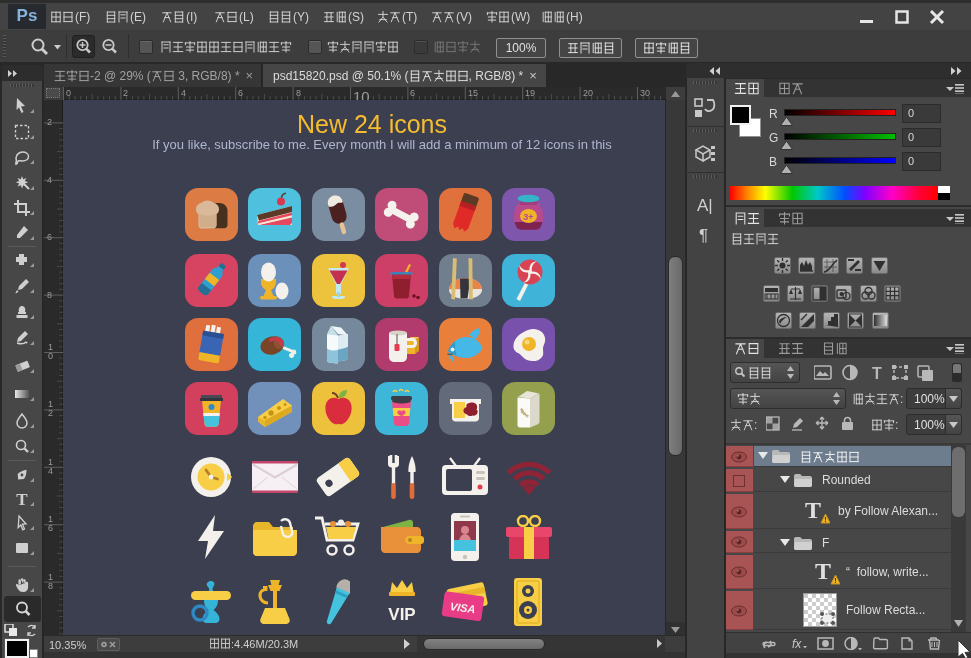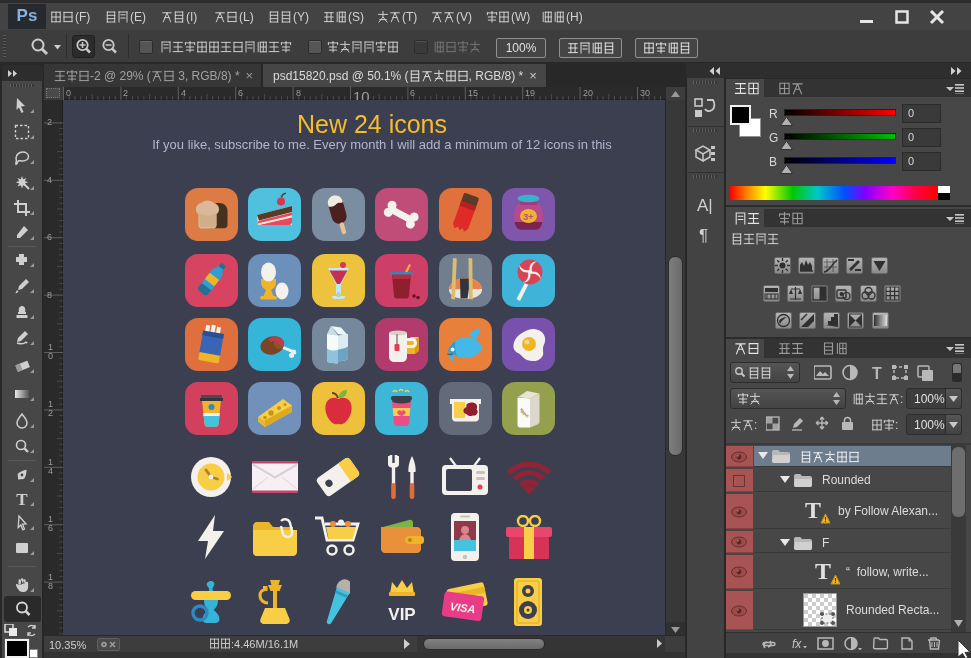--- a/index.html
+++ b/index.html
@@ -893,21 +893,21 @@
 <div style="position:absolute;left:97px;top:638px;width:23px;height:13px;background:#4a4a4a;border:1px solid #5f5f5f;border-radius:2px;"></div>
 <svg style="position:absolute;left:99px;top:639px;" width="19" height="11" viewBox="0 0 19 11">
       <circle cx="5" cy="5.5" r="2.8" fill="#9a9a9a"></circle>
       <circle cx="5" cy="5.5" r="1" fill="#4a4a4a"></circle>
       <path d="M11 3l5 5M16 3l-5 5" stroke="#9a9a9a" stroke-width="1.6"></path>
     </svg>
 <div class="row" style="left:209px;top:635px;height:17px;">
       <svg width="22" height="11" viewBox="0 0 22 11" style="display:inline-block;vertical-align:middle">
         <path d="M1.6 1.1L9.4 1.1M1.6 9.9L9.4 9.9M1.6 1.1L1.6 9.9M9.4 1.1L9.4 9.9M1.6 5.5L9.4 5.5M5.5 1.1L5.5 9.9M12.6 1.1L20.4 1.1M12.6 9.9L20.4 9.9M12.6 1.1L12.6 9.9M20.4 1.1L20.4 9.9M12.6 5.5L20.4 5.5M16.5 1.1L16.5 9.9" stroke="#cfcfcf" stroke-width="0.90" fill="none" stroke-linecap="square"></path>
       </svg>
-      <span style="color:#cfcfcf;font-size:11px;">:4.46M/16.1M</span>
+      <span style="color:#cfcfcf;font-size:11px;">:4.46M/20.3M</span>
     </div>
 <svg style="position:absolute;left:403px;top:639px;" width="8" height="10" viewBox="0 0 8 10">
       <path d="M1 0l6 5-6 5z" fill="#d0d0d0"></path>
     </svg>
 <div style="position:absolute;left:417px;top:635px;width:248px;height:17px;background:#353535;border-top:1px solid #2a2a2a;"></div>
 <div style="position:absolute;left:423px;top:638px;width:122px;height:12px;background:linear-gradient(#828282,#6a6a6a);border-radius:6px;border:1px solid #2a2a2a;"></div>
 <svg style="position:absolute;left:656px;top:639px;" width="7" height="9" viewBox="0 0 7 9">
       <path d="M1 0l5 4.5L1 9z" fill="#c8c8c8"></path>
     </svg>
 <div style="position:absolute;left:44px;top:652px;width:641px;height:6px;background:#333333;"></div>
@@ -1280,21 +1280,21 @@
     </svg>
 <div class="t" style="left:846px;top:565px;font-size:12px;color:#dcdcdc;">“&nbsp; follow, write...</div>
 <div style="position:absolute;left:803px;top:593px;width:34px;height:34px;background:conic-gradient(#fff 0 25%,#ccc 0 50%,#fff 0 75%,#ccc 0) 0 0/8px 8px;border:1px solid #999;"></div>
 <svg style="position:absolute;left:820px;top:612px;" width="16" height="14" viewBox="0 0 16 14">
       <rect x="2" y="2" width="11" height="9" fill="#efefef" stroke="#666" stroke-width="1" stroke-dasharray="2 1.5"></rect>
       <circle cx="2" cy="2" r="2" fill="#555"></circle>
       <circle cx="13" cy="2" r="2" fill="#555"></circle>
       <circle cx="2" cy="11" r="2" fill="#555"></circle>
       <circle cx="13" cy="11" r="2" fill="#555"></circle>
     </svg>
-<div class="t" style="left:846px;top:603px;font-size:12px;color:#dcdcdc;">Rounded Recta...</div>
+<div class="t" style="left:846px;top:603px;font-size:12px;color:#dcdcdc;">Follow Recta...</div>
 <div style="position:absolute;left:951px;top:443px;width:15px;height:189px;background:#3a3a3a;"></div>
 <div style="position:absolute;left:952px;top:447px;width:13px;height:70px;background:#6e6e6e;border-radius:6px;"></div>
 <svg style="position:absolute;left:954px;top:620px;" width="9" height="7" viewBox="0 0 9 7">
       <path d="M0 0h9L4.5 7z" fill="#b0b0b0"></path>
     </svg>
 <div style="position:absolute;left:726px;top:632px;width:245px;height:21px;background:#424242;border-top:1px solid #2f2f2f;"></div>
 <svg style="position:absolute;left:762px;top:637px;" width="185" height="13" viewBox="0 0 185 13">
       <path d="M1 8a3.5 3.5 0 0 1 0-5l2-1M6 1a3.5 3.5 0 0 1 0 5l-2 1" stroke="#b8b8b8" stroke-width="1.6" fill="none" transform="translate(2 3) rotate(0)"></path>
       <rect x="1" y="5.5" width="12" height="3" rx="1.5" fill="none" stroke="#b8b8b8" stroke-width="1.4"></rect>
       <text x="30" y="11" font-size="12" font-style="italic" fill="#c8c8c8" font-family="Liberation Sans">fx</text>

